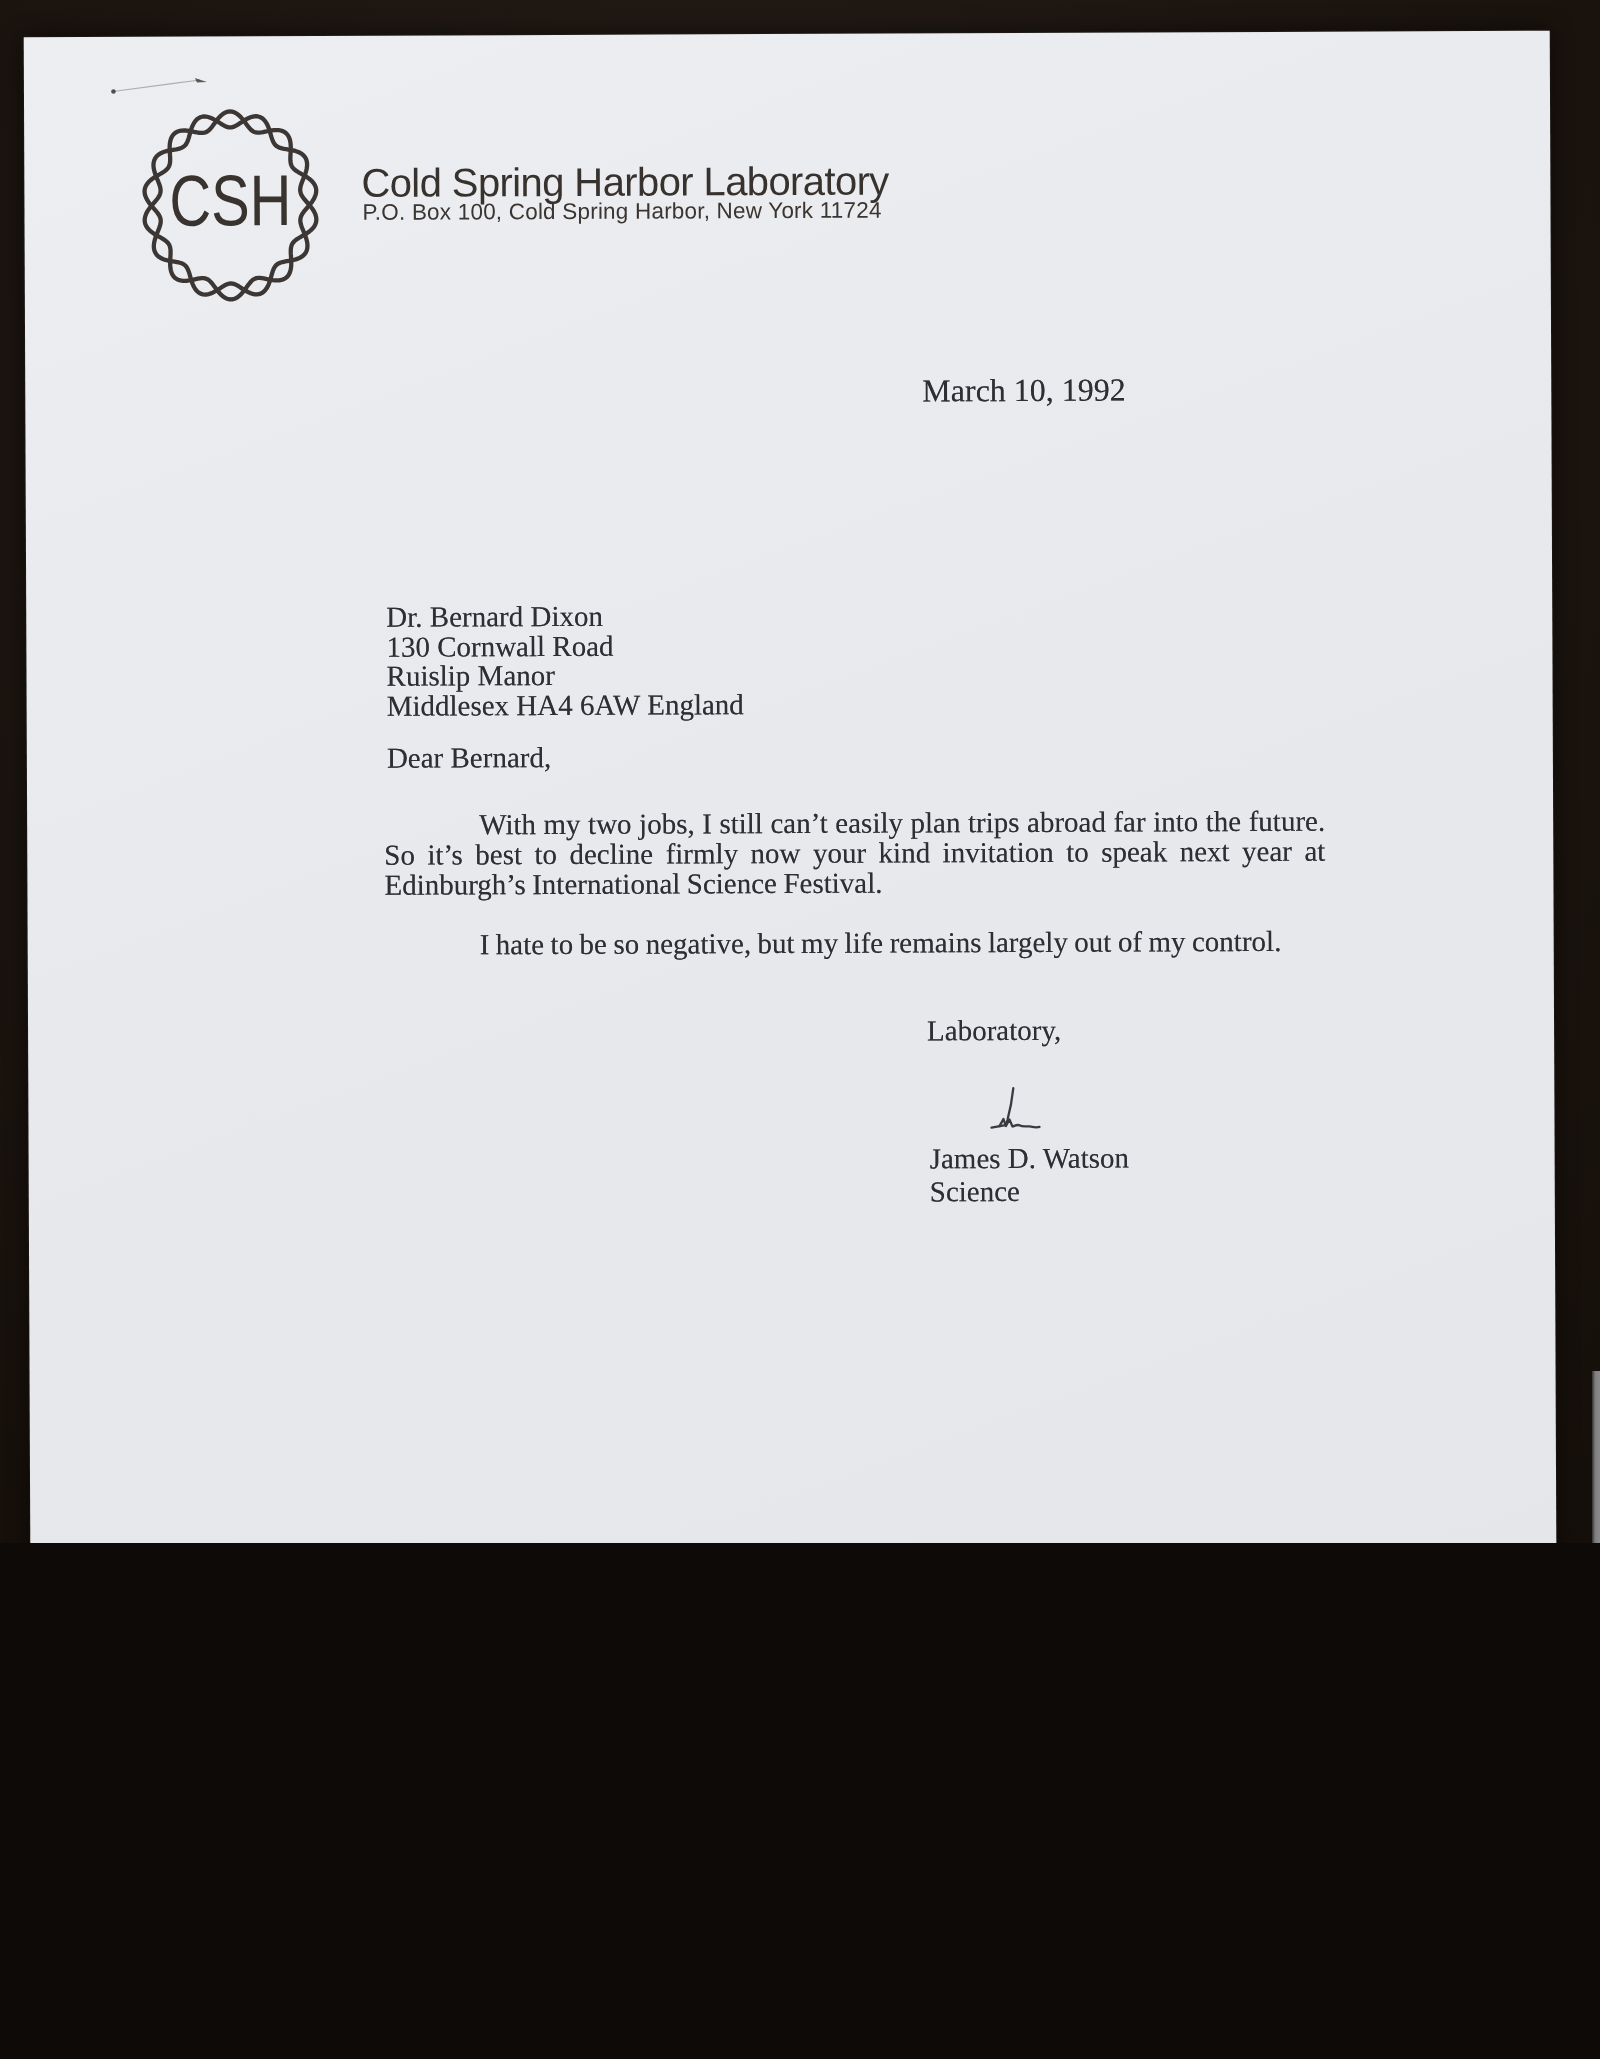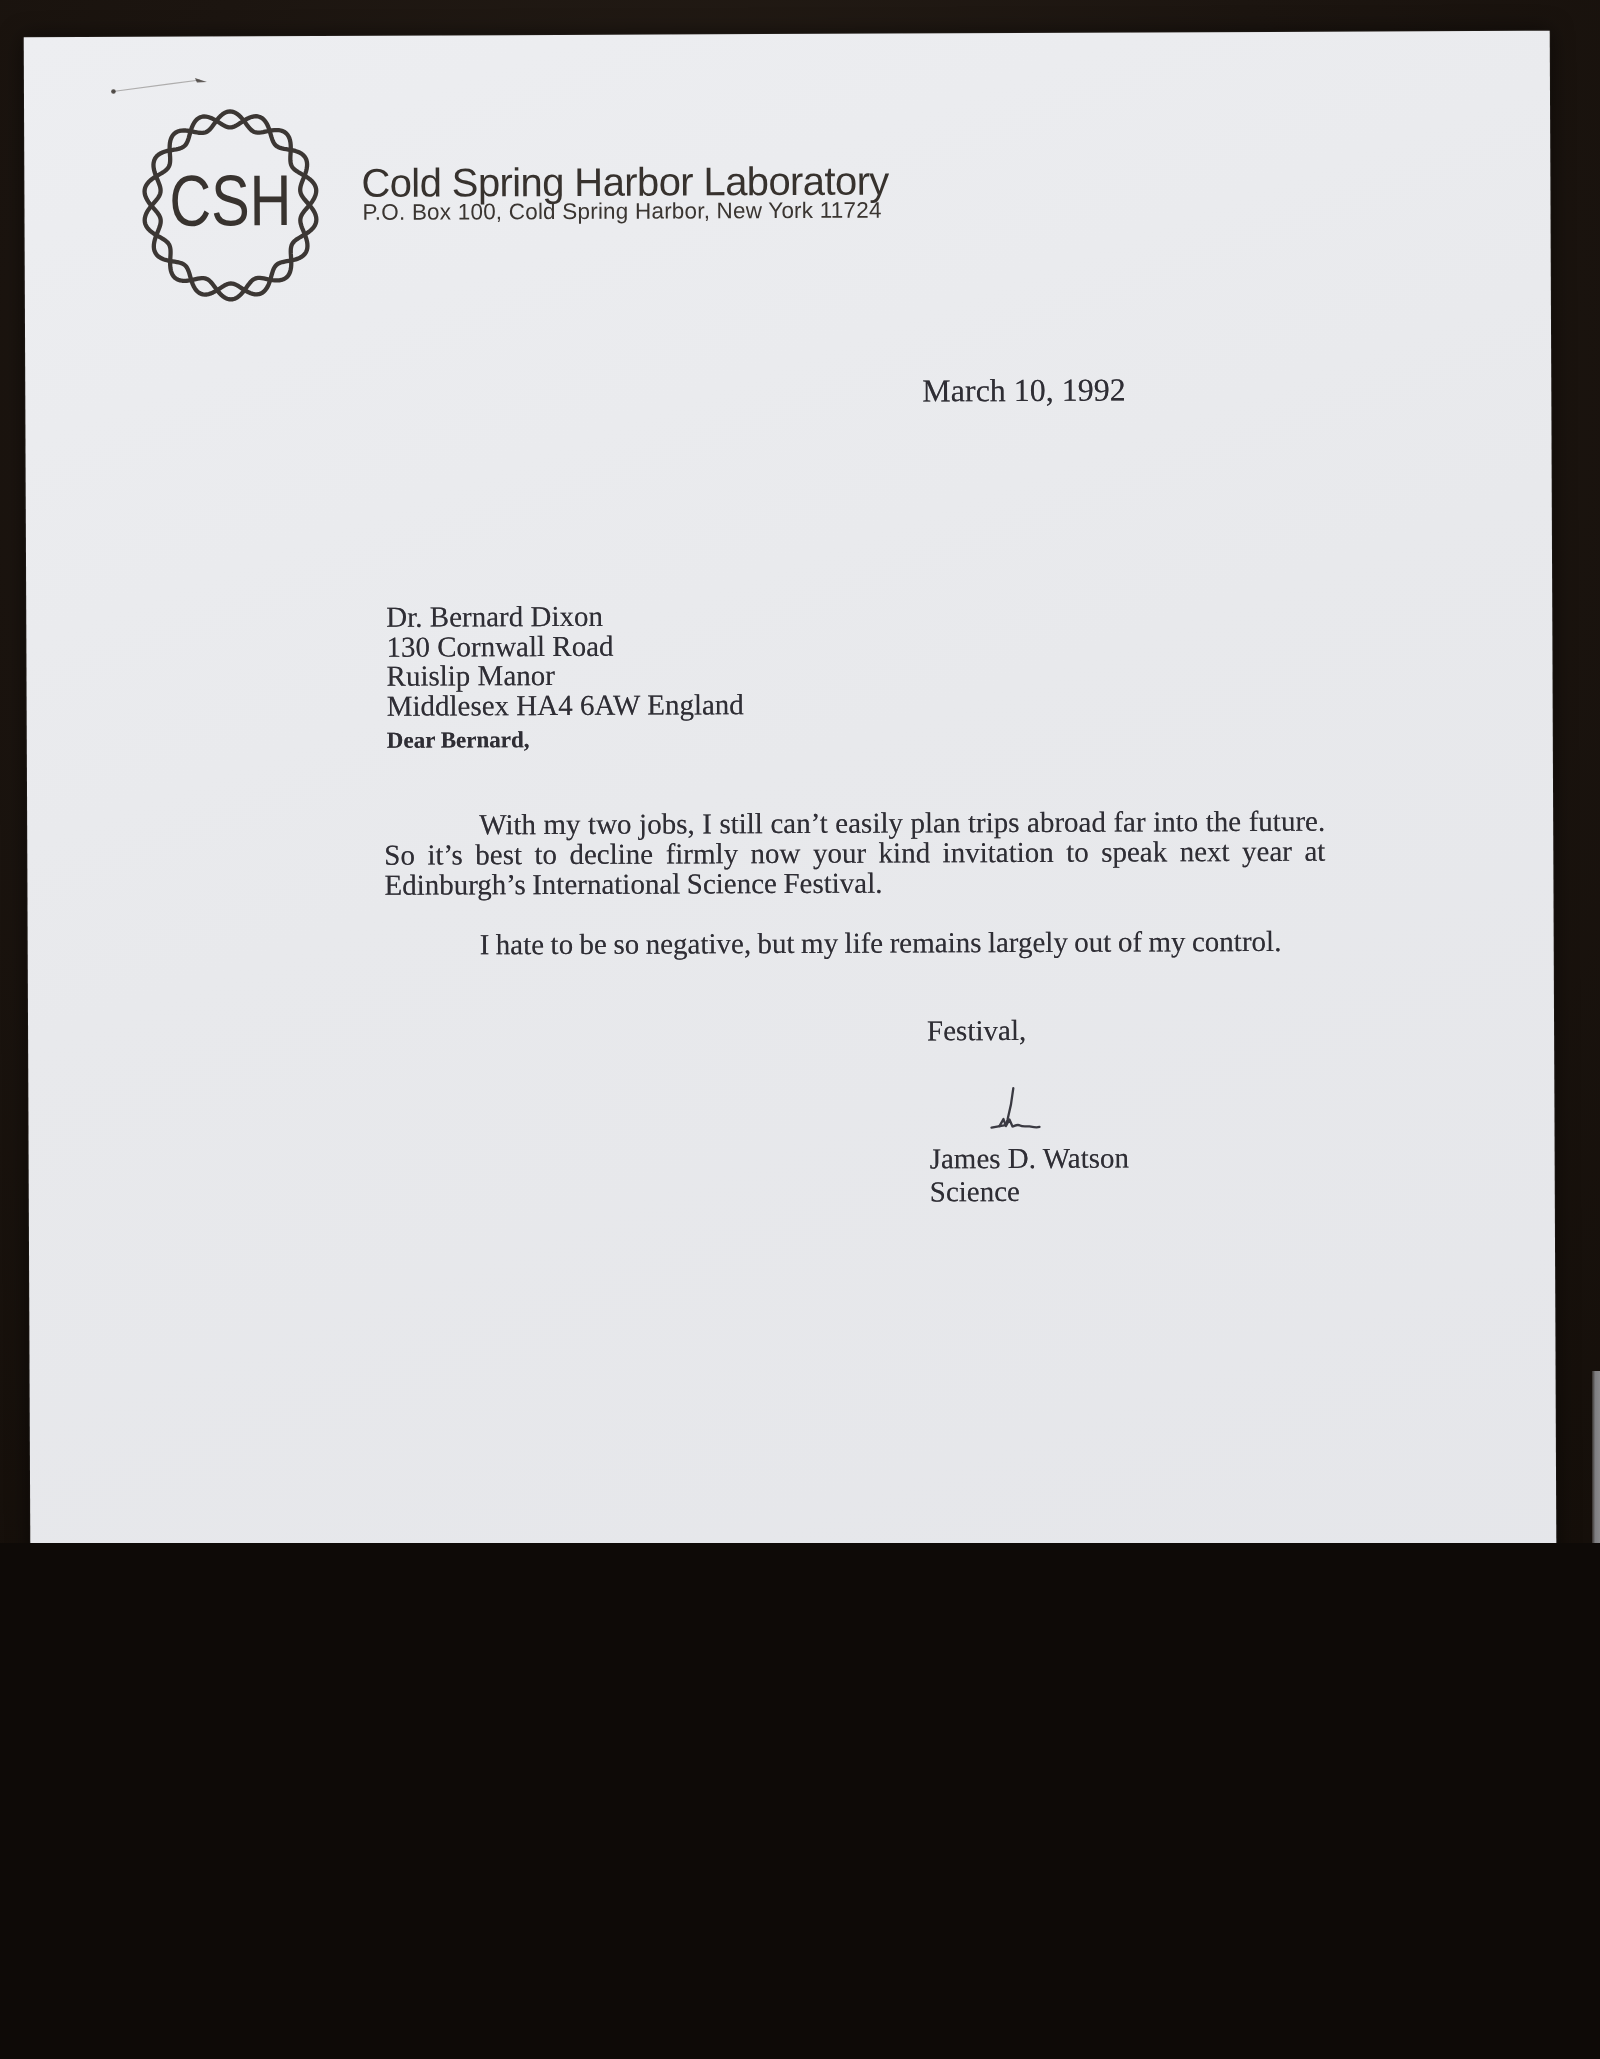--- a/index.html
+++ b/index.html
@@ -22,21 +22,21 @@
     letter-spacing:-0.6px;color:#37322e;white-space:nowrap;
   }
   .org-addr{
     position:absolute;left:338px;top:163px;width:700px;
     font-family:"Liberation Sans",sans-serif;font-size:22.5px;line-height:28px;
     letter-spacing:0.2px;color:#3a3531;white-space:nowrap;
   }
   .typed{color:#2f2e35;text-shadow:0 0 0.5px rgba(47,46,53,0.65);}
   .date-line{position:absolute;left:897px;top:342px;font-size:32px;line-height:30px;white-space:nowrap;}
   .recipient{position:absolute;left:360px;top:567px;font-size:29px;line-height:29.5px;}
-  .salutation{position:absolute;left:360px;top:690px;font-size:23px;line-height:30px;white-space:nowrap;font-weight:bold;}
+  .salutation{position:absolute;left:360px;top:707px;font-size:29px;line-height:30px;white-space:nowrap;}
   .body-para{
     position:absolute;left:357px;width:941px;margin:0;
     font-size:29px;line-height:30px;text-align:justify;text-indent:95px;
     word-spacing:-0.8px;letter-spacing:0px;white-space:pre-wrap;hyphens:none;
   }
   .para-1{top:774px;}
   .para-2{top:894px;}
   .closing{position:absolute;left:899px;top:982px;font-size:29px;line-height:30px;white-space:nowrap;}
   .signature-svg{position:absolute;left:940px;top:1048px;width:110px;height:70px;}
   .signer{position:absolute;left:901px;top:1109px;font-size:29px;line-height:33px;}
@@ -75,21 +75,21 @@
       <div>130 Cornwall Road</div>
       <div>Ruislip Manor</div>
       <div>Middlesex HA4 6AW England</div>
     </div>
 
     <div class="salutation typed">Dear Bernard,</div>
 
     <p class="body-para para-1 typed">With my two jobs, I still can’t easily plan trips abroad far into the future.  So it’s best to decline firmly now your kind invitation to speak next year at Edinburgh’s International Science Festival.</p>
     <p class="body-para para-2 typed">I hate to be so negative, but my life remains largely out of my control.</p>
 
-    <div class="closing typed">Festival,</div>
+    <div class="closing typed">Laboratory,</div>
 
     <svg class="signature-svg" viewBox="0 0 110 70">
       <g fill="none" stroke="#2c2b33" stroke-width="2.3" stroke-linecap="round" stroke-linejoin="round" opacity="0.92">
         <path d="M 45,7 C 44,16 42,28 39,39 L 37,44 L 23,46.5"></path>
         <path d="M 31,45 L 35,38 L 37.5,45 L 41,38.5 L 44,45.5 C 47,44.5 49,43 51.5,44.5 C 54,46 58,45 61,45.5 C 64,46 68,47 71,46"></path>
       </g>
     </svg>
 
     <div class="signer typed">
       <div>James D. Watson</div>

